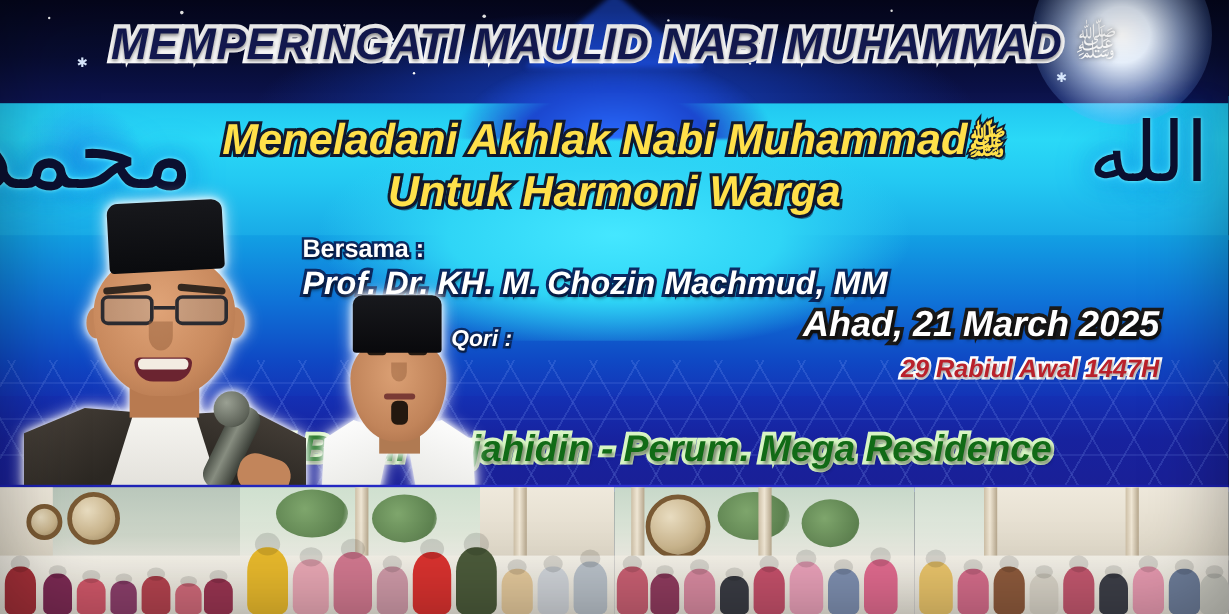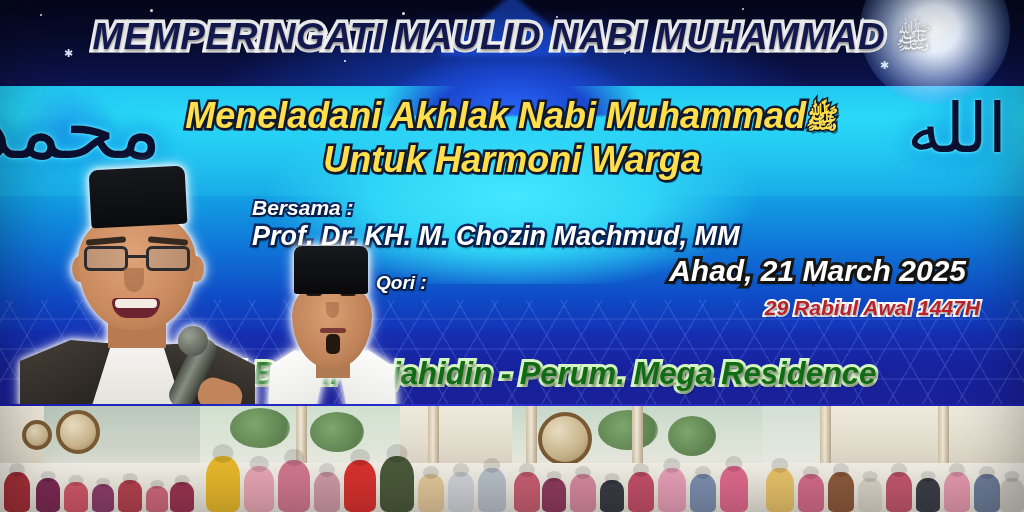--- a/index.html
+++ b/index.html
@@ -132,21 +132,21 @@
     line-height:1.22;
     white-space:nowrap;
   }
   .theme-l1 .sal{
     font-size:27px; color:#ffe04a; -webkit-text-stroke:3px #111a2e;
     font-family:"DejaVu Sans", sans-serif; font-style:normal;
   }
 
   .bersama{
     position:absolute; left:252px; top:196px;
-    font-size:21px; font-weight:bold; font-style:italic; color:#ffffff;
+    font-size:21px; font-weight:bold; color:#ffffff;
     -webkit-text-stroke:4px #0b2a63; paint-order:stroke fill;
     text-shadow:1px 2px 2px rgba(0,0,0,.5);
   }
   .speaker{
     position:absolute; left:252px; top:221px;
     font-size:27px; font-weight:bold; font-style:italic; color:#ffffff;
     -webkit-text-stroke:5px #0b2a63; paint-order:stroke fill;
     text-shadow:1px 3px 3px rgba(0,0,0,.5);
     white-space:nowrap;
   }
@@ -165,21 +165,21 @@
   }
 
   .date-g{
     position:absolute; right:58px; top:254px;
     font-size:30px; font-weight:bold; font-style:italic; color:#ffffff;
     -webkit-text-stroke:6px #1a1a1a; paint-order:stroke fill;
     text-shadow:2px 3px 3px rgba(0,0,0,.5);
     white-space:nowrap;
   }
   .date-h{
-    position:absolute; right:44px; top:296px;
+    position:absolute; right:58px; top:296px;
     font-size:21px; font-weight:bold; font-style:italic; color:#b9212b;
     -webkit-text-stroke:4px #ffffff; paint-order:stroke fill;
     text-shadow:1px 2px 2px rgba(0,0,0,.35);
     white-space:nowrap;
     margin-left:40px;
   }
 
   .venue{
     position:absolute; left:0; right:0; top:356px;
     text-align:center;

